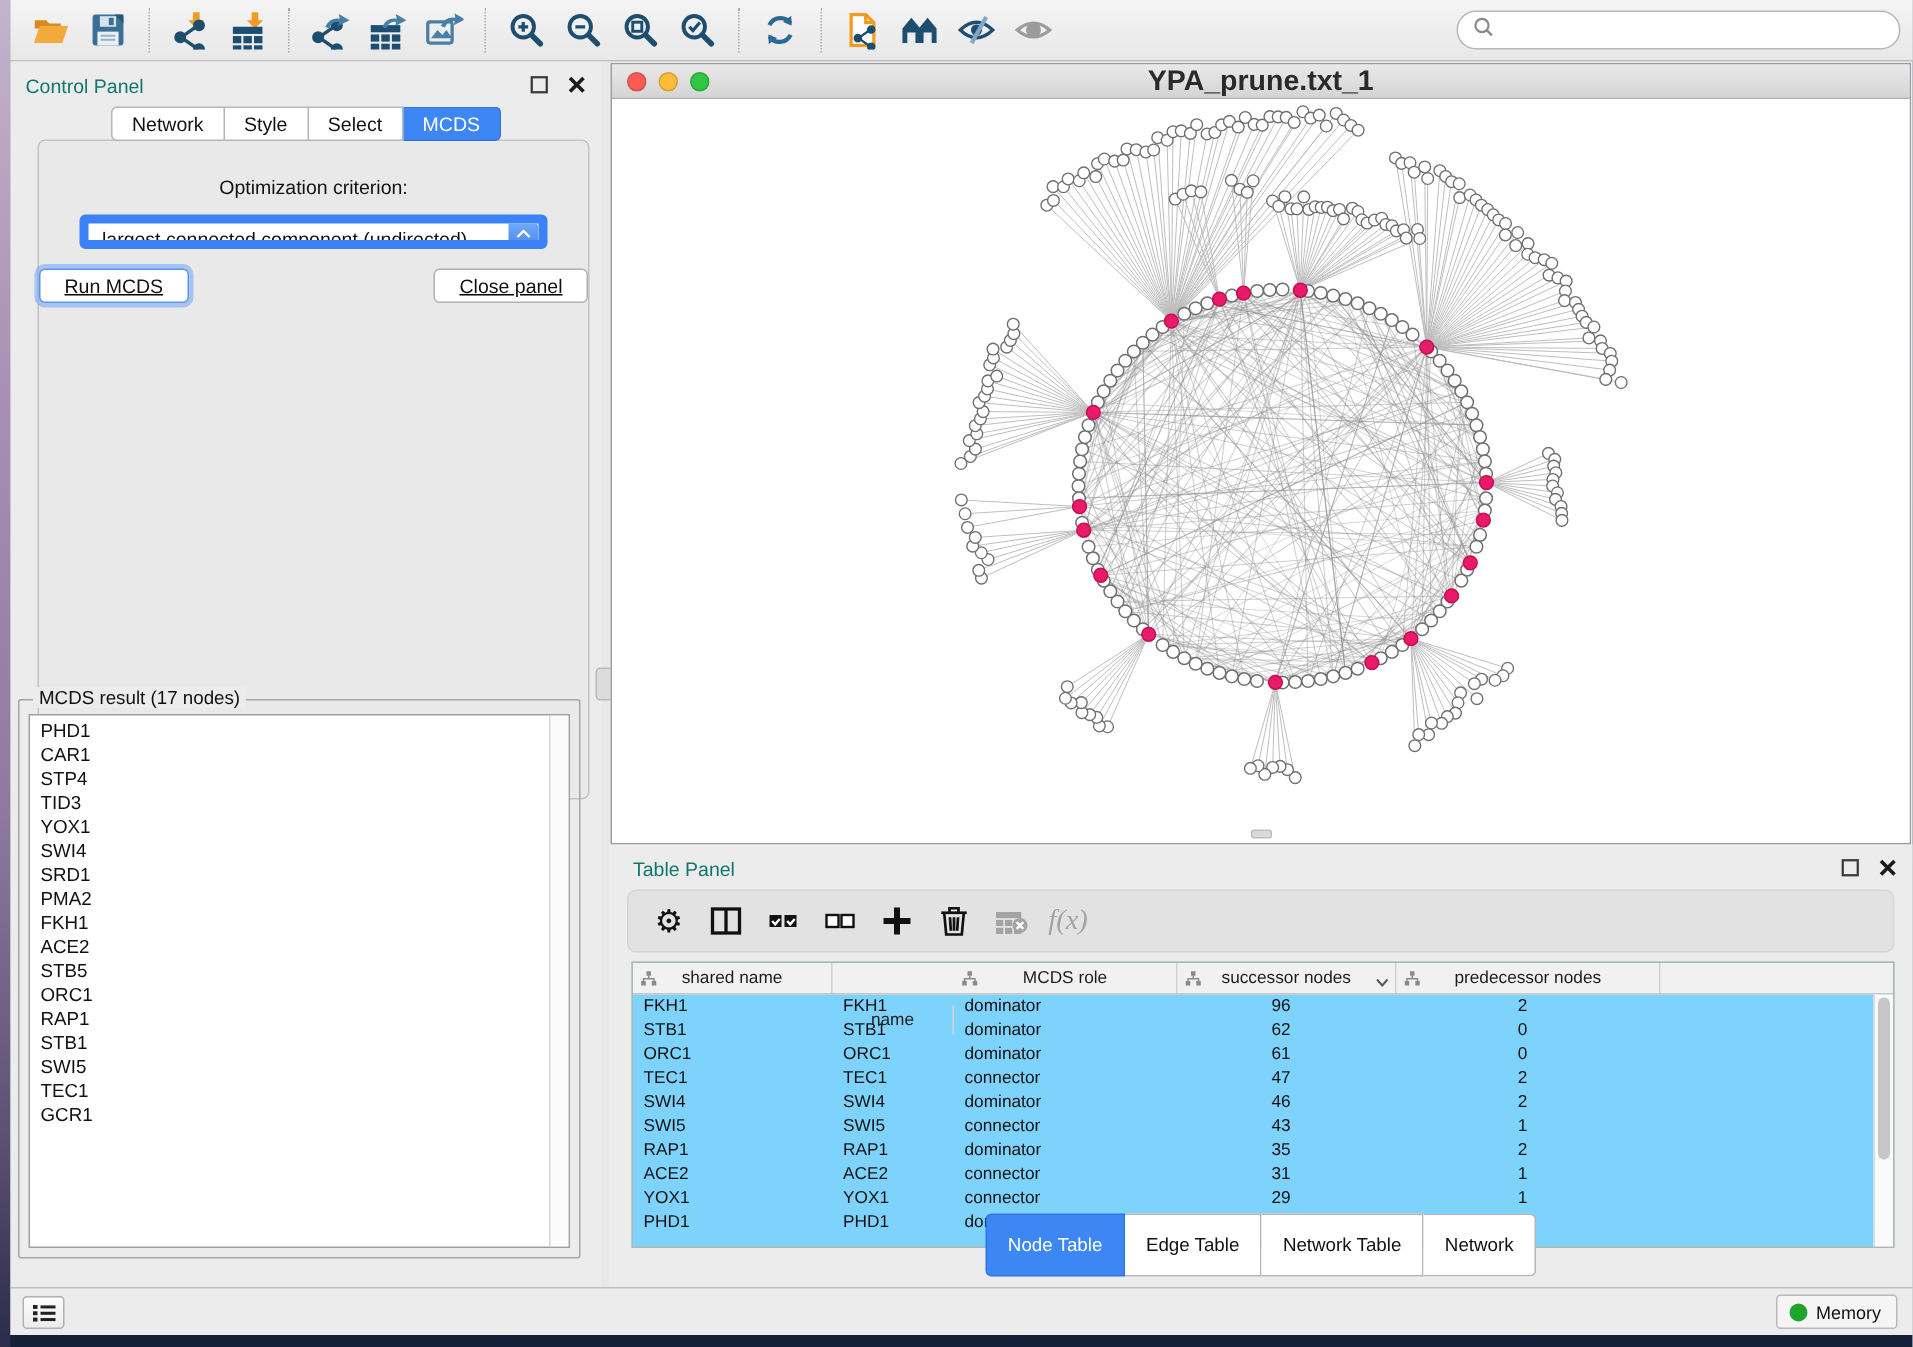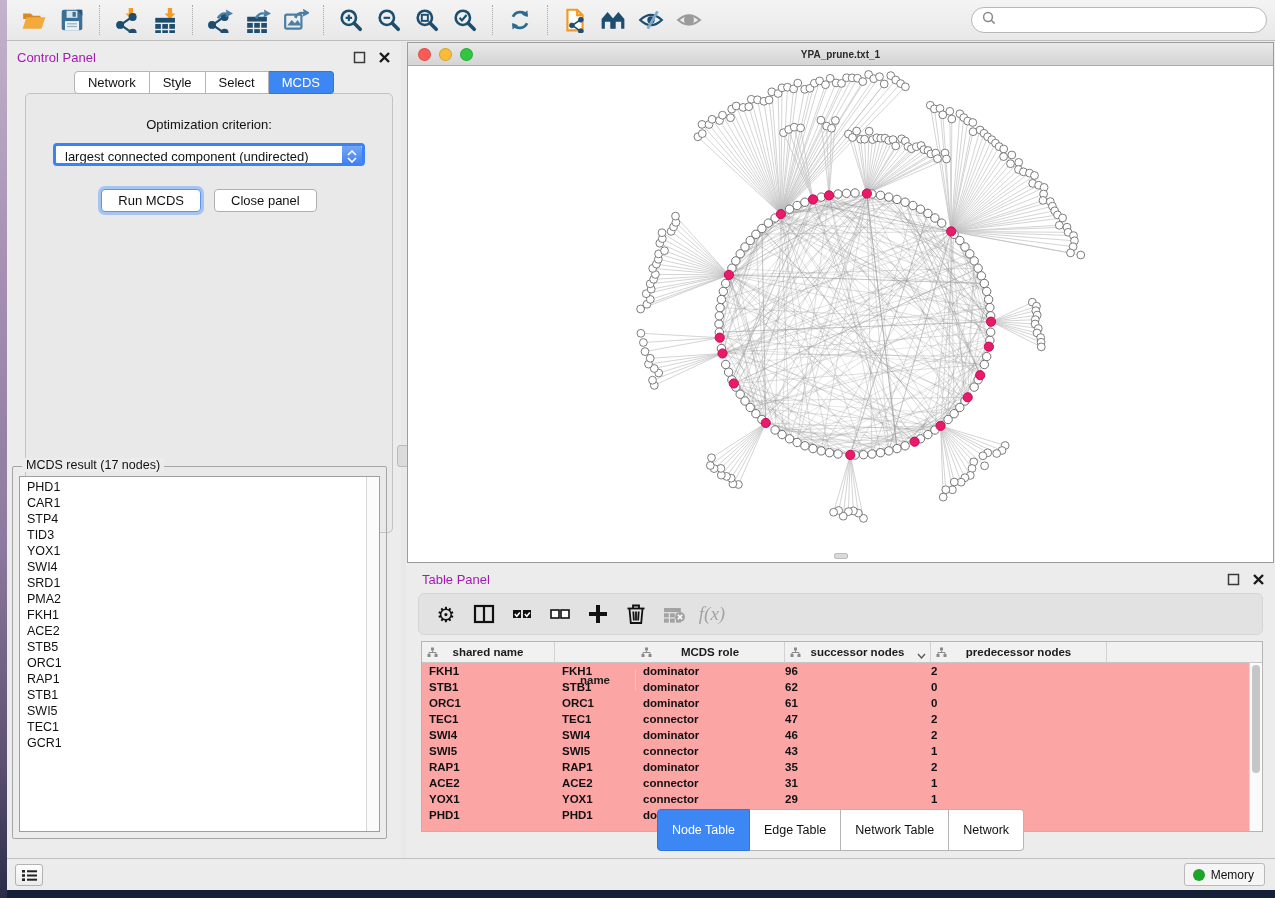--- a/index.html
+++ b/index.html
@@ -16,39 +16,39 @@
     display:flex; align-items:center; padding:0 8px; }
   .tb-btn { width:38px; height:32px; display:flex; align-items:center; justify-content:center; }
   .tb-sep { width:0; height:30px; border-left:1px dotted #a9a9a9; margin:0 8px; }
   .search-box { margin-left:auto; width:296px; height:26px; background:#fff;
     border:1px solid #b7b7b7; border-radius:13px; display:flex; align-items:center; padding:0 9px; }
   .search-box input { border:none; outline:none; flex:1; font-size:12px; background:transparent; }
 
   
   .control-panel { position:absolute; left:0; top:41px; width:394px; height:817px; background:#ececec; }
   .cp-header { position:relative; height:30px; }
-  .panel-title { position:absolute; left:10px; top:9px; font-size:13px; color:#a21caf;text-align:center; }
+  .panel-title { position:absolute; left:10px; top:9px; font-size:13px; color:#0f766e;text-align:center; }
   .panel-winbtns { position:absolute; right:10px; top:9px; display:flex; gap:12px; align-items:center; }
   .seg { display:flex; }
   .seg .tab { background:#fff; border:1px solid #b5b5b5; border-left:none; padding:3px 13px;
     font-size:13px; color:#111; cursor:default; white-space:nowrap; }
   .seg .tab:first-child { border-left:1px solid #b5b5b5; border-radius:4px 0 0 4px; }
   .seg .tab:last-child { border-radius:0 4px 4px 0; }
   .seg .tab.selected { color:#fff; border-color:#2f74e0; }
   .cp-tabs { display:flex; justify-content:center; }
   .cp-tabcontent { margin:-1px 8px 0 18px; height:440px; background:#e9e9e9;
     border:1px solid #c3c3c3; border-radius:5px; }
   .crit-label { margin-top:23px; text-align:center; font-size:13px; color:#111; }
   .combo { position:relative; width:312px; height:23px; margin:11px auto 0; background:#fff;
-    border:3px solid #3b82f6; border-radius:4px; font-size:13px; line-height:21px;
+    border:6px solid #3b82f6; border-radius:4px; font-size:13px; line-height:21px;
     padding:0 26px 0 9px; color:#111; white-space:nowrap; overflow:hidden; }
   .combo-stepper { position:absolute; right:0; top:-1px; width:20px; height:23px; border-radius:0 4px 4px 0;
     background:linear-gradient(#74a9f9,#3b78ea); display:flex; flex-direction:column;
     align-items:center; justify-content:center; gap:1px; }
-  .btn-row { display:flex; justify-content:center; gap:13px; margin-top:23px; }
+  .btn-row { display:flex; justify-content:space-between; gap:13px; margin-top:13px;text-decoration:underline; }
   .pushbtn { background:#fff; border:1px solid #b0b0b0; border-radius:4px; padding:3px 16px;
     font-size:13px; color:#111; }
   .pushbtn.focused { border:1px solid #5a97ec; box-shadow:0 0 0 3px rgba(110,165,245,.55); }
   .result-group { position:absolute; left:5px; width:375px; top:425px; bottom:19px;
     border:1px solid #a6a6a6; border-radius:2px; }
   .result-legend { position:absolute; top:-9px; left:9px; background:#ececec; padding:0 4px;
     font-size:12.5px; color:#111; }
   .result-list { position:absolute; inset:9px 6px 6px 6px; background:#fff;
     border:1px solid #9e9e9e; font-size:12.5px; line-height:16px; color:#111; overflow:hidden; }
   .result-items { padding:2px 0 0 7px; }
@@ -61,47 +61,47 @@
     border:1px solid #b9b9b9; border-radius:3px; }
 
   
   .right-col { position:absolute; left:399px; top:41px; right:0; height:817px; }
   .net-frame { position:absolute; left:1px; right:1px; top:1px; height:521px;
     border:1px solid #9c9c9c; background:#fff; }
   .net-title { position:relative; height:23px; background:linear-gradient(#e9e9e9,#d4d4d4);
     border-bottom:1px solid #adadad; }
   .lights { position:absolute; left:10px; top:5px; display:flex; gap:8px; }
   .light { width:13px; height:13px; border-radius:50%; }
-  .net-title-text { text-align:center; font-size:10px; font-weight:700; color:#2a2a2a; line-height:23px; }
+  .net-title-text { text-align:center; font-size:19px; font-weight:700; color:#2a2a2a; line-height:23px; }
   .net-view { position:relative; width:100%; height:495px; background:#fff; overflow:hidden; }
   .net-view svg { position:absolute; left:0; top:0; }
   .h-grip { position:absolute; left:50%; bottom:2px; width:14px; height:6px; margin-left:-7px;
     background:#dadada; border:1px solid #bdbdbd; border-radius:2px; }
 
   
   .table-panel { position:absolute; left:0; right:0; top:522px; height:295px; background:#ececec; }
   .tp-header { position:relative; height:30px; }
   .tp-toolbar { margin:0 12px; height:42px; background:#e2e2e2; border:1px solid #d5d5d5;
     border-radius:6px; display:flex; align-items:center; padding:0 8px; }
   .tp-tool { width:38px; height:34px; display:flex; align-items:center; justify-content:center; }
   .gear-glyph { font-size:21px; color:#111; line-height:1; }
   .fx-glyph { font-family:"Liberation Serif", serif; font-style:italic; font-size:19px; color:#a3a3a3; }
   .table-wrap { position:absolute; left:15px; right:12px; top:78px; height:191px;
-    background:#fca5a5; border:1px solid #b5b5b5;font-weight:bold; }
+    background:#7dd3fc; border:1px solid #b5b5b5; }
   .thead { display:flex; height:21px; background:#f1f1f1; border-bottom:1px solid #c6c6c6;
     font-size:11.5px; color:#1c1c1c; }
   .th { position:relative; display:flex; align-items:center; justify-content:center;
     border-right:1px solid #d2d2d2; height:100%; }
   .th .type-ic { position:absolute; left:5px; top:5px; }
   .th .sort-ic { position:absolute; right:4px; top:7px; }
   .tbody { font-size:11.5px; color:#111; }
   .tr { display:flex; height:16px; line-height:16px; }
   .td { overflow:hidden; white-space:nowrap; }
   .td.left { padding-left:7px; text-align:left; }
-  .td.right { padding-right:8px; text-align:left; }
+  .td.right { padding-right:8px; text-align:center; }
   .tbl-vscroll { position:absolute; right:0; top:21px; bottom:0; width:13px;
     background:#fafafa; border-left:1px solid #dadada; }
   .tbl-thumb { position:absolute; left:2px; right:2px; top:2px; height:108px;
     background:#c6c6c6; border-radius:4px; }
   .tp-tabs { position:absolute; left:0; right:0; bottom:7px; display:flex; justify-content:center; }
   .tp-tabs .tab { font-size:12.5px; padding:13px 14px; }
 
   
   .status-bar { position:absolute; left:0; right:0; top:858px; height:32px; background:#ececec;
     border-top:1px solid #c0c0c0; }

